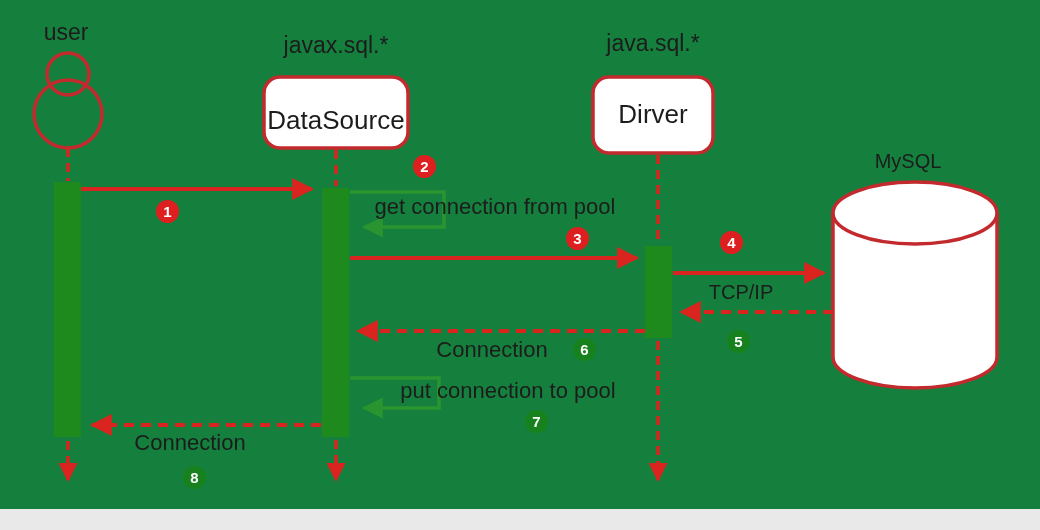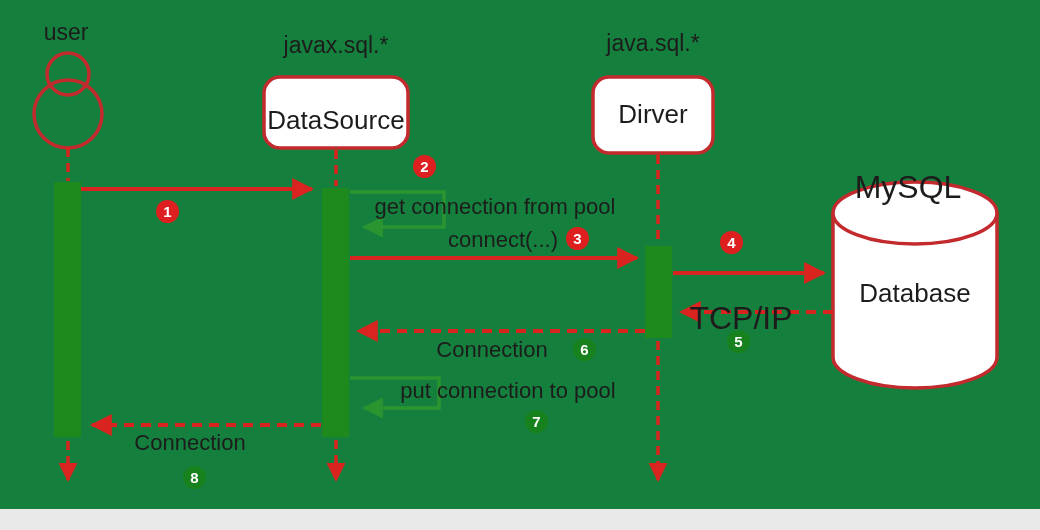--- a/index.html
+++ b/index.html
@@ -2,21 +2,21 @@
 <html><head>
 <meta charset="utf-8">
 <style>
   html,body{margin:0;padding:0;}
   body{font-family:"Liberation Sans",sans-serif;background:#e9e9e9;}
   .stage{position:relative;width:1040px;height:509px;background:#15803d;overflow:hidden;}
   .stage svg{position:absolute;left:0;top:0;}
   .lbl{position:absolute;transform:translateX(-50%);white-space:nowrap;
        color:#1c1c1c;font-size:22px;line-height:1.1;}
   .lbl.big{font-size:26px;}
-  .lbl.mid{font-size:32px;margin-top:20px;}
+  .lbl.mid{font-size:20px;}
   .lbl.name{font-size:23px;}
   .badge{position:absolute;width:23px;height:23px;border-radius:50%;
          color:#fff;font-size:15px;font-weight:bold;text-align:center;
          line-height:23px;}
   .badge.red{background:#dd1f1f;}
   .badge.green{background:#17821d;}
   .watermark{position:absolute;right:28px;top:478px;color:#c9c9c9;
              font-size:19px;letter-spacing:1px;}
 </style>
 </head>
@@ -74,24 +74,22 @@
       <polyline points="350,378 439,378 439,408 364,408" marker-end="url(#ag)"></polyline>
     </g>
   </svg>
 
   <div class="lbl name" style="left:66px;top:20px;">user</div>
   <div class="lbl name" style="left:336px;top:33px;">javax.sql.*</div>
   <div class="lbl big" style="left:336px;top:106px;">DataSource</div>
   <div class="lbl name" style="left:653px;top:31px;">java.sql.*</div>
   <div class="lbl big" style="left:653px;top:100px;">Dirver</div>
   <div class="lbl mid" style="left:908px;top:150px;">MySQL</div>
-  <div class="lbl big" style="left:915px;top:279px;">Database</div>
 
   <div class="lbl" style="left:495px;top:195px;">get connection from pool</div>
-  <div class="lbl" style="left:503px;top:228px;">connect(...)</div>
   <div class="lbl mid" style="left:741px;top:281px;">TCP/IP</div>
   <div class="lbl" style="left:492px;top:338px;">Connection</div>
   <div class="lbl" style="left:508px;top:379px;text-align:center;">put connection to pool</div>
   <div class="lbl" style="left:190px;top:431px;">Connection</div>
 
   <div class="badge red" style="left:156px;top:200px;">1</div>
   <div class="badge red" style="left:413px;top:155px;">2</div>
   <div class="badge red" style="left:566px;top:227px;">3</div>
   <div class="badge red" style="left:720px;top:231px;">4</div>
   <div class="badge green" style="left:727px;top:330px;">5</div>

